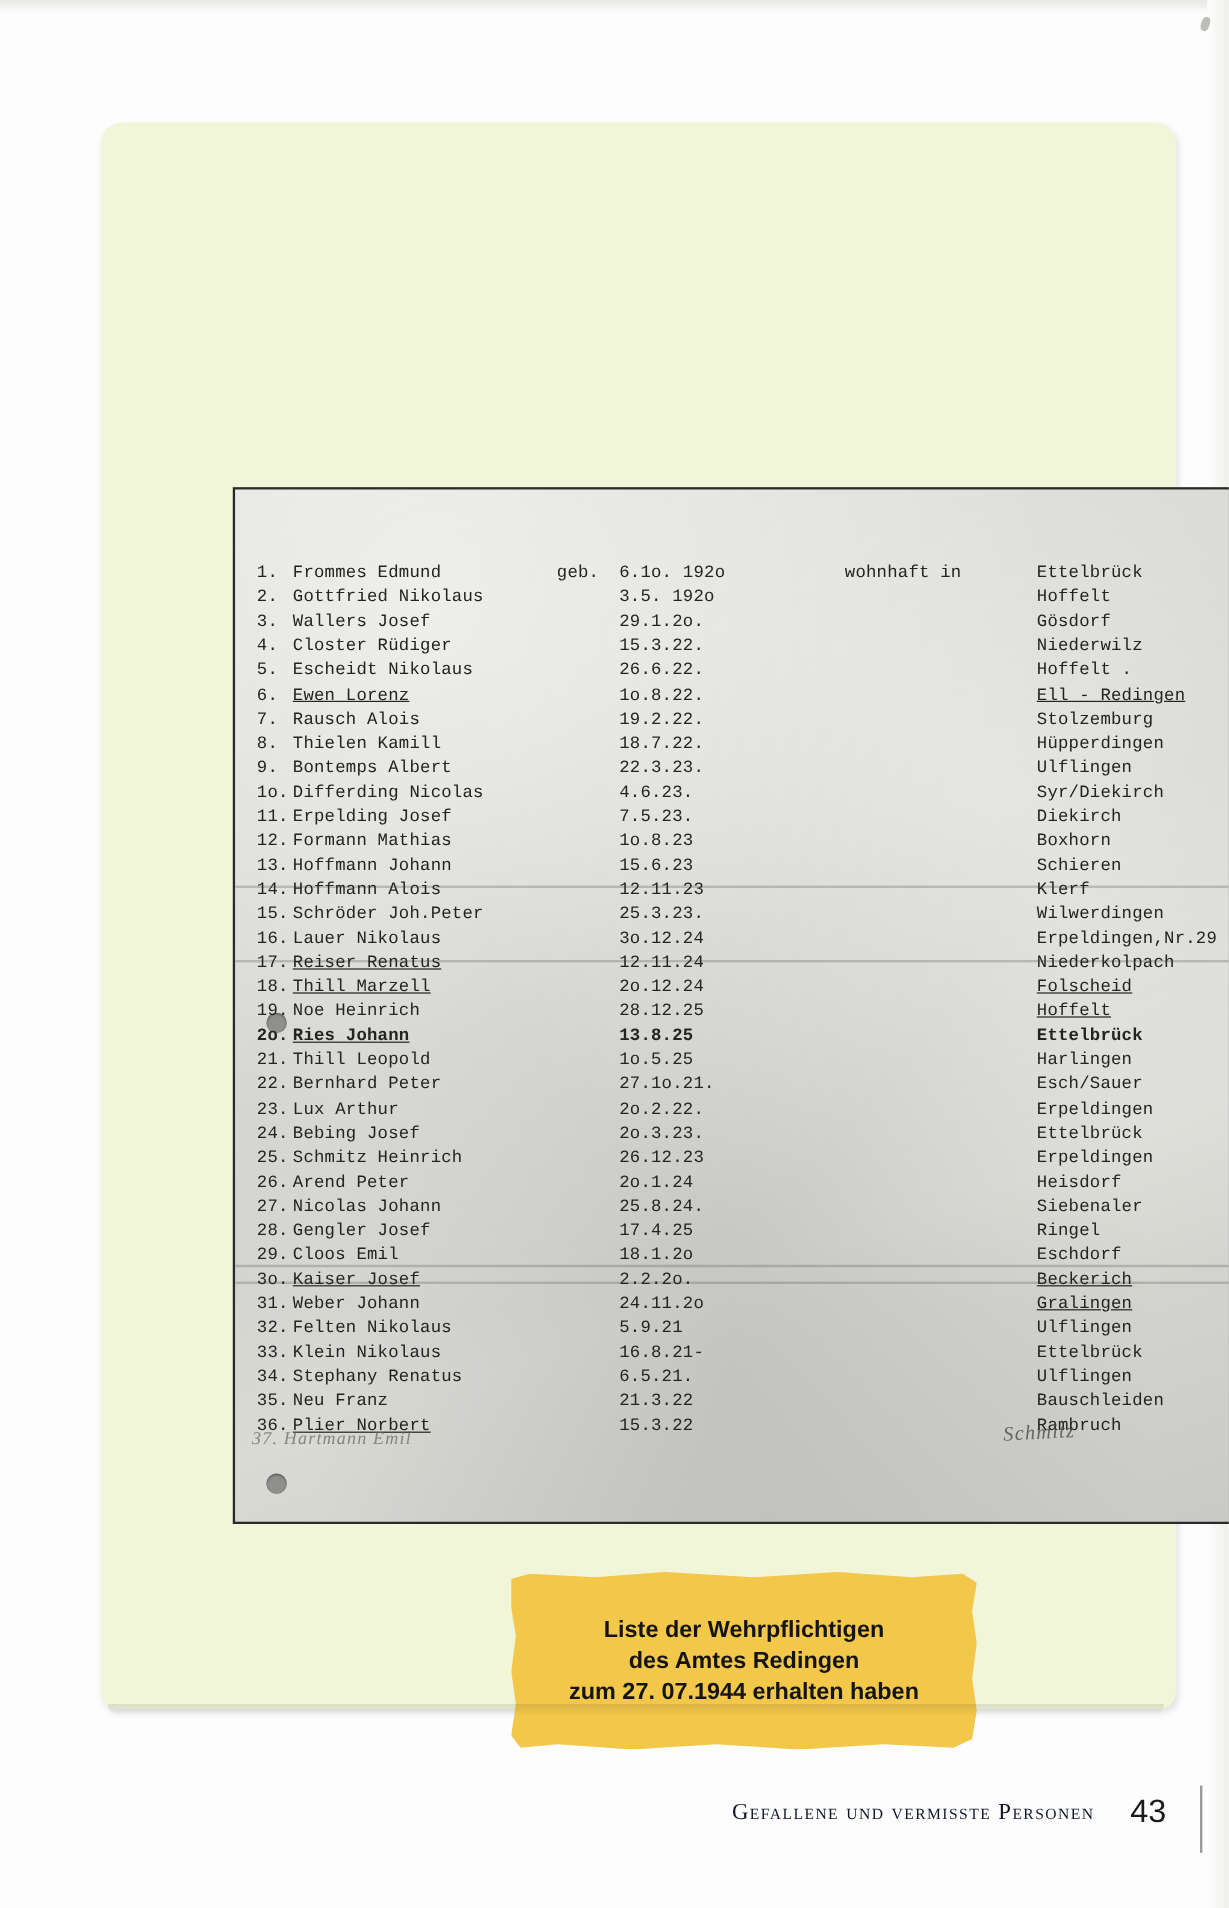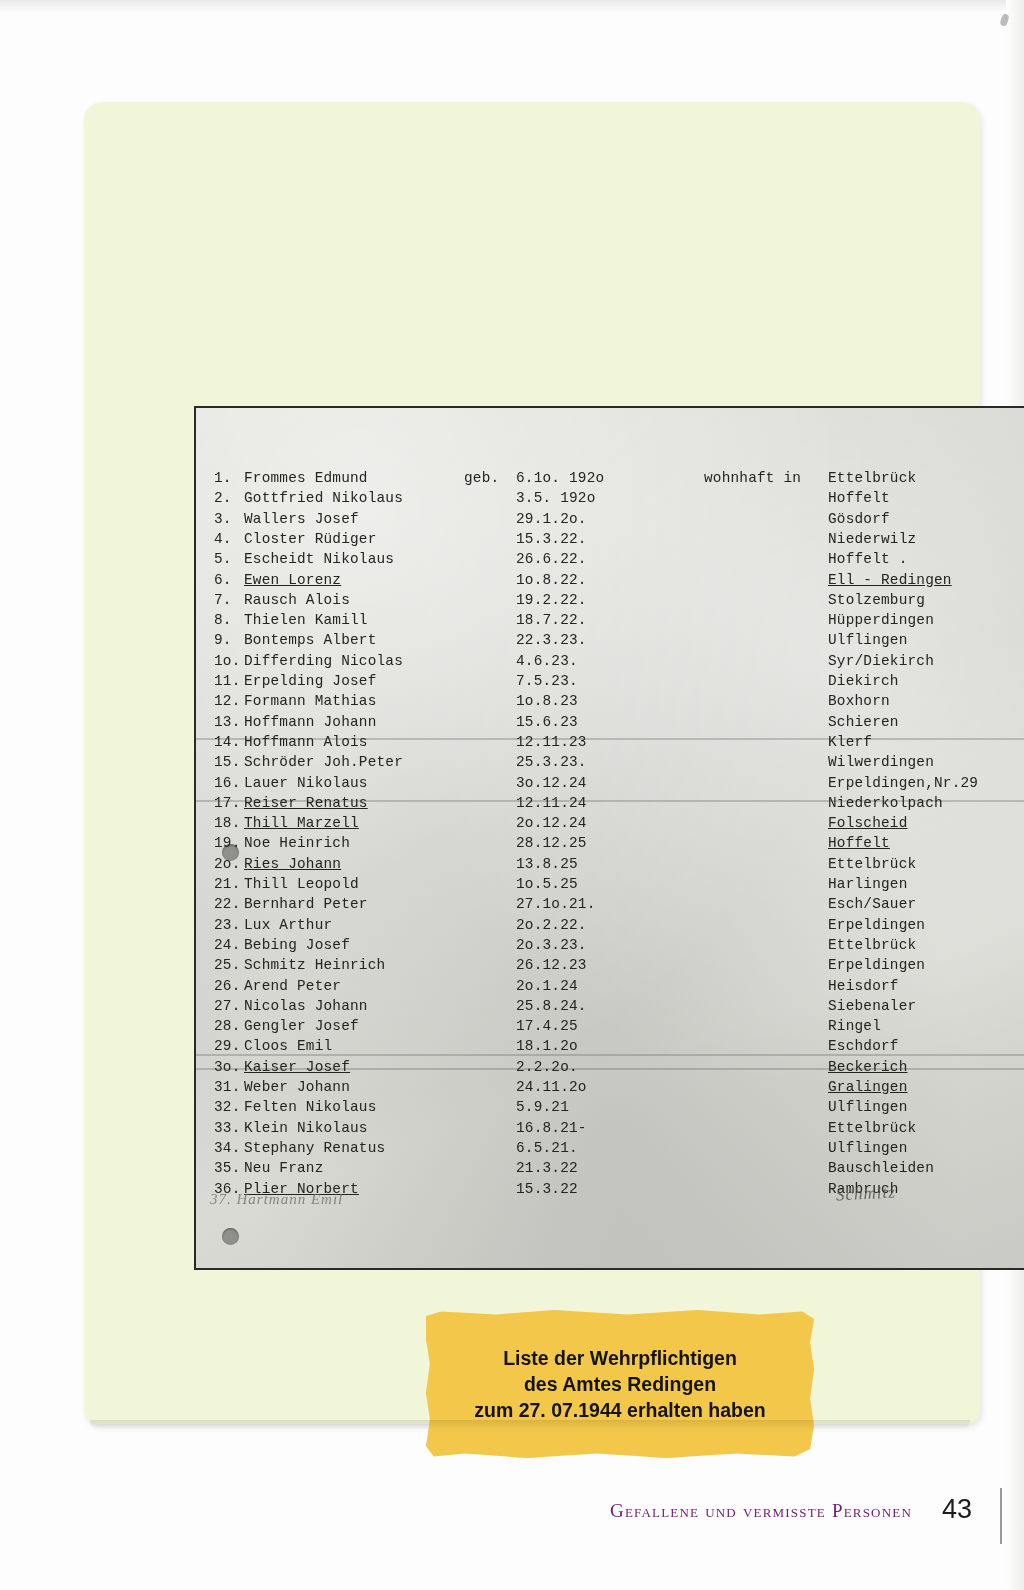--- a/index.html
+++ b/index.html
@@ -131,21 +131,21 @@
   .c-date {
     position: absolute;
     left: 320px;
   }
   .c-wohn {
     position: absolute;
     left: 508px;
   }
   .c-place {
     position: absolute;
-    left: 632px;
+    left: 668px;
     text-align: right;
   }
   .u { text-decoration: underline; }
 
   .header-row .c-geb,
   .header-row .c-wohn { font-size: 14.4px; }
 
   .scribble {
     position: absolute;
     left: 14px;
@@ -205,21 +205,21 @@
     height: 40px;
   }
   .footer-title {
     position: absolute;
     right: 112px;
     top: 0;
     font-family: "Liberation Serif", serif;
     font-variant: small-caps;
     font-size: 19px;
     letter-spacing: 1.2px;
-    color: #701a75;
+    color: #0f172a;
     text-align: center;
   }
   .footer-page {
     position: absolute;
     right: 52px;
     top: -6px;
     font-family: "Liberation Sans", sans-serif;
     font-size: 27px;
     color: #1b1b1b;
     text-align: right;
@@ -371,21 +371,21 @@
             <span class="c-name u">Thill Marzell</span>
             <span class="c-date">2o.12.24</span>
             <span class="c-place u">Folscheid</span>
           </div>
           <div class="row" style="top: 427.4px;">
             <span class="c-num">19.</span>
             <span class="c-name">Noe Heinrich</span>
             <span class="c-date">28.12.25</span>
             <span class="c-place u">Hoffelt</span>
           </div>
-          <div class="row" style="top: 447.7px;">
+          <div class="row" style="top: 447.7px; font-weight: bold;">
             <span class="c-num">2o.</span>
             <span class="c-name u">Ries Johann</span>
             <span class="c-date">13.8.25</span>
             <span class="c-place">Ettelbrück</span>
           </div>
           <div class="row" style="top: 468px;">
             <span class="c-num">21.</span>
             <span class="c-name">Thill Leopold</span>
             <span class="c-date">1o.5.25</span>
             <span class="c-place">Harlingen</span>

